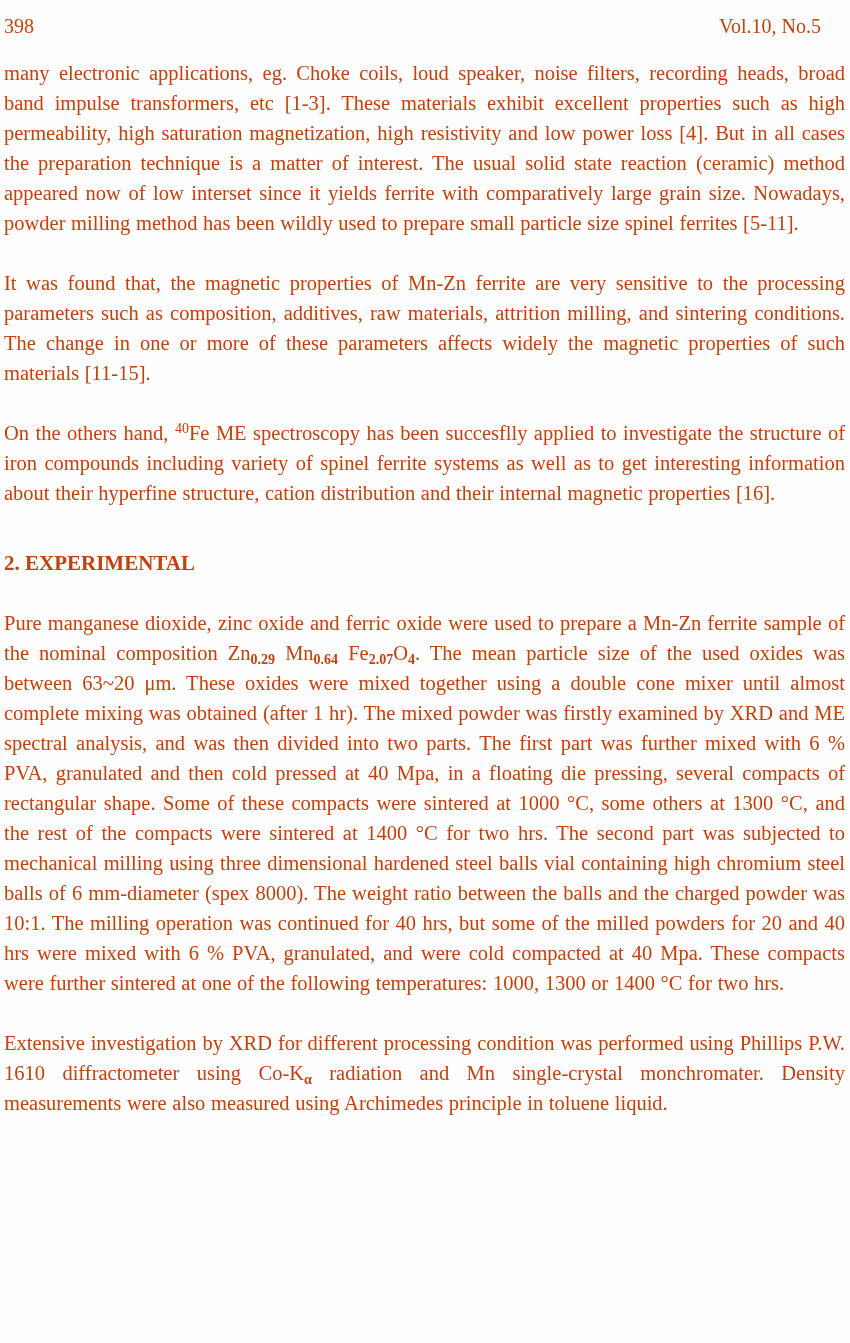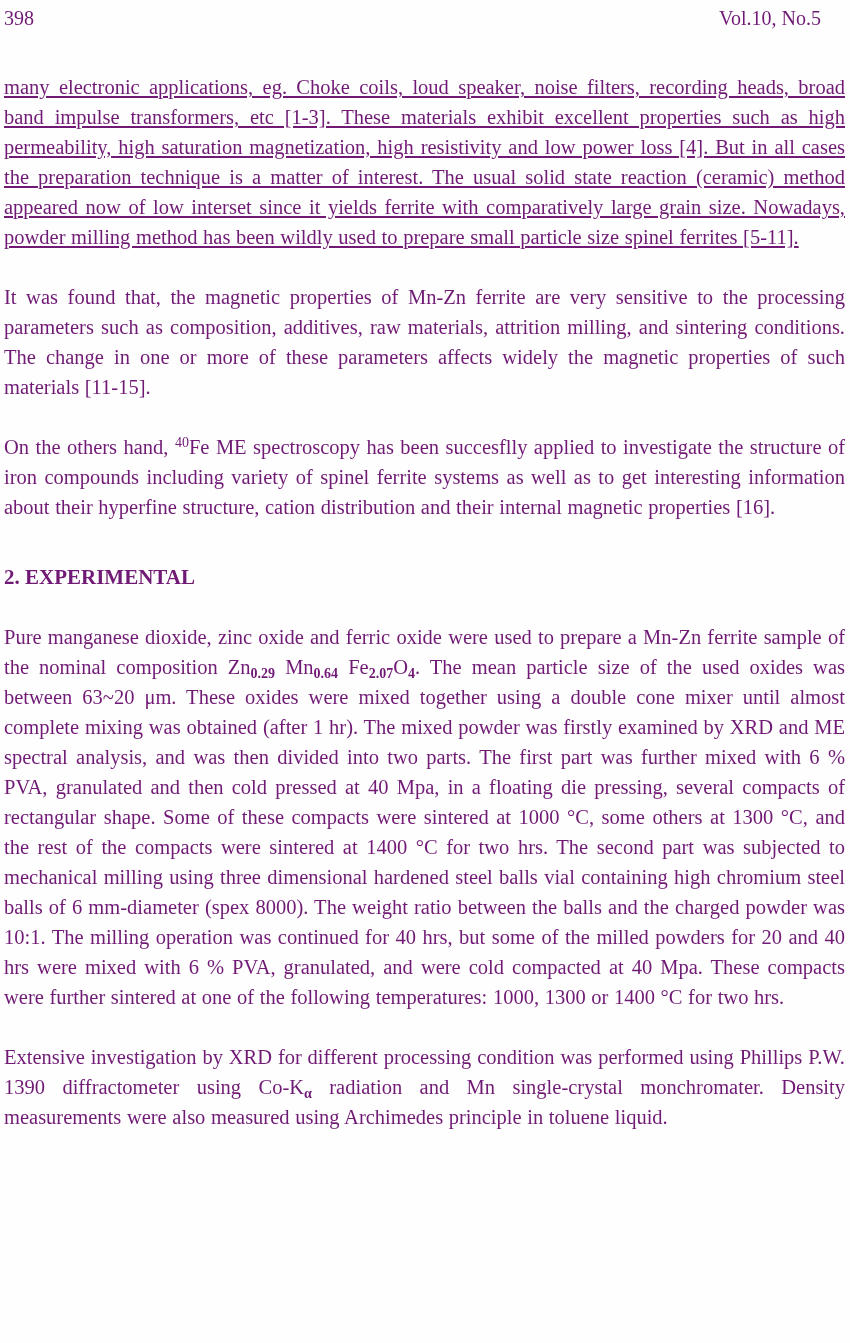--- a/index.html
+++ b/index.html
@@ -6,45 +6,44 @@
     margin: 0;
     padding: 0;
     background: #ffffff;
   }
   .page {
     position: relative;
     width: 850px;
     height: 1343px;
     box-sizing: border-box;
     background: #fefefe;
-    color: #701a75;
+    color: #c2410c;
     font-family: "Liberation Serif", "DejaVu Serif", serif;
-    padding: 6px 5px 0 4px;
+    padding: 14px 5px 0 4px;
     overflow: hidden;
   }
   .page-header {
     display: flex;
     justify-content: space-between;
     align-items: baseline;
     font-size: 20px;
     line-height: 24px;
   }
   .page-header .hdr-left  { width: 150px; text-align: left; }
   .page-header .hdr-center{ flex: 1; text-align: center; }
   .page-header .hdr-right { width: 150px; text-align: center; }
   .doc-body p {
     font-size: 20.5px;
     line-height: 30px;
     text-align: justify;
     margin: 30px 0 0 0;
     word-spacing: 0.5px;
   }
   .doc-body p.first-para {
-    margin-top: 42px;
-    text-decoration: underline;
+    margin-top: 20px;
   }
   .doc-body h2 {
     font-size: 21px;
     line-height: 30px;
     font-weight: bold;
     margin: 40px 0 0 0;
   }
   .doc-body sub {
     font-size: 14px;
     line-height: 0;
@@ -65,15 +64,15 @@
     <span class="hdr-left">398</span>
     <span class="hdr-right">Vol.10, No.5</span>
   </header>
 
   <main class="doc-body">
     <p class="first-para"><span>many electronic applications, eg.  Choke coils, loud speaker, noise filters, recording heads, broad band impulse transformers, etc [1-3]. These materials exhibit excellent properties such as high permeability, high saturation magnetization, high resistivity and low power loss [4]. But in all cases the preparation technique is a matter of interest.  The usual solid state reaction (ceramic) method appeared now of low interset since it yields ferrite with comparatively large grain size. Nowadays, powder milling method has been wildly used to prepare small particle size spinel ferrites [5-11].</span></p>
     <p><span>It was found that, the magnetic properties of Mn-Zn ferrite are very sensitive to the processing parameters such as composition, additives, raw materials, attrition milling, and sintering conditions. The change in one or more of these parameters affects widely the magnetic properties of such materials [11-15].</span></p>
     <p><span>On the others hand, </span><sup>40</sup><span>Fe ME spectroscopy has been succesflly applied to investigate the structure of iron compounds including variety of spinel ferrite systems as well as to get interesting information about their hyperfine structure, cation distribution and their internal magnetic properties [16].</span></p>
     <h2>2. EXPERIMENTAL</h2>
     <p><span>Pure manganese dioxide, zinc oxide and ferric oxide were used to prepare a Mn-Zn ferrite sample of the nominal composition Zn</span><sub>0.29</sub><span> Mn</span><sub>0.64</sub><span> Fe</span><sub>2.07</sub><span>O</span><sub>4</sub><span>. The mean particle size of the used oxides was between 63~20 μm. These oxides were mixed together using a double cone mixer until almost complete mixing was obtained (after 1 hr).  The mixed powder was firstly examined by XRD and ME spectral analysis, and was then divided into two parts.  The first part was further mixed with 6 % PVA, granulated and then cold pressed at 40 Mpa, in a floating die pressing, several compacts of rectangular shape. Some of these compacts were sintered at 1000 °C, some others at 1300 °C, and the rest of the compacts were sintered at 1400 °C for two hrs. The second part was subjected to mechanical milling using three dimensional hardened steel balls vial containing high chromium steel balls of 6 mm-diameter (spex 8000). The weight ratio between the balls and the charged powder was 10:1. The milling operation was continued for 40 hrs, but some of the milled powders for 20 and 40 hrs were mixed with 6 % PVA, granulated, and were cold compacted at 40 Mpa. These compacts were further sintered at one of the following temperatures: 1000, 1300 or 1400 °C for two hrs.</span></p>
-    <p><span>Extensive investigation by XRD for different processing condition was performed using Phillips P.W. 1390 diffractometer using Co-K</span><sub>α</sub><span> radiation and Mn single-crystal monchromater. Density measurements were also measured using Archimedes principle in toluene liquid.</span></p>
+    <p><span>Extensive investigation by XRD for different processing condition was performed using Phillips P.W. 1610 diffractometer using Co-K</span><sub>α</sub><span> radiation and Mn single-crystal monchromater. Density measurements were also measured using Archimedes principle in toluene liquid.</span></p>
   </main>
 </div>
 
 </body></html>

